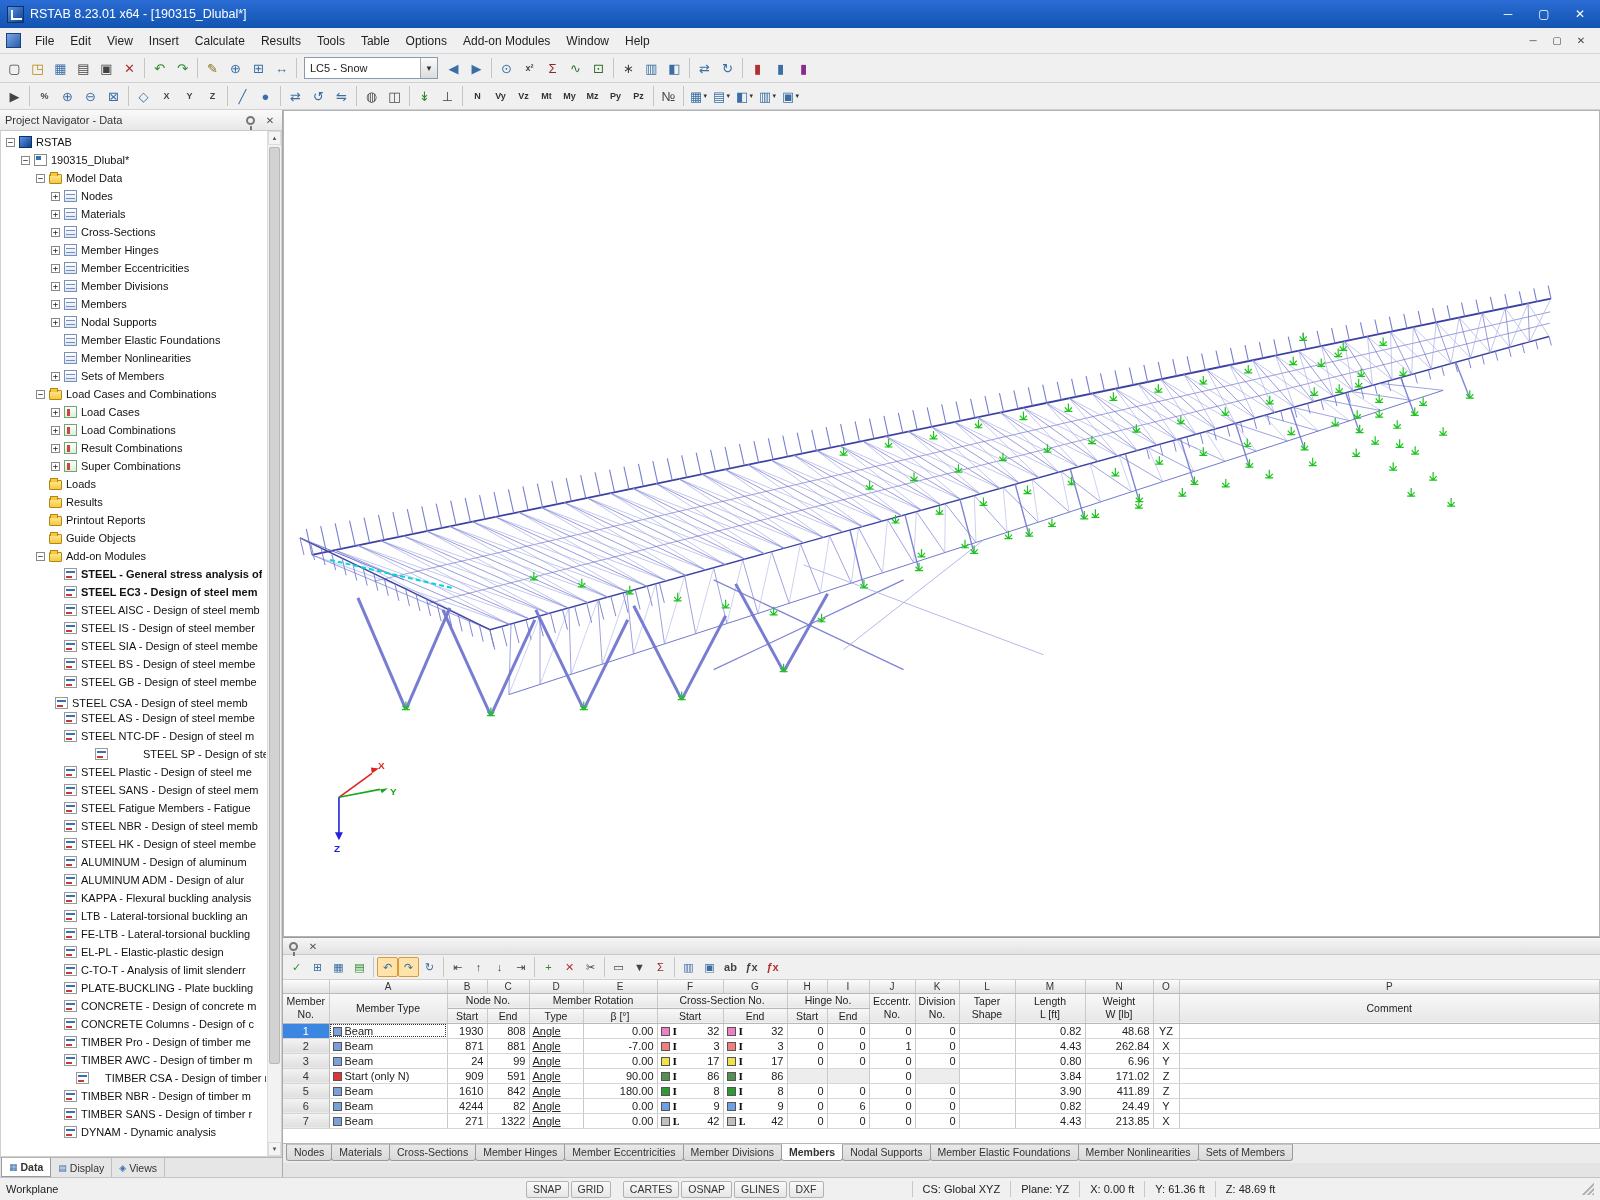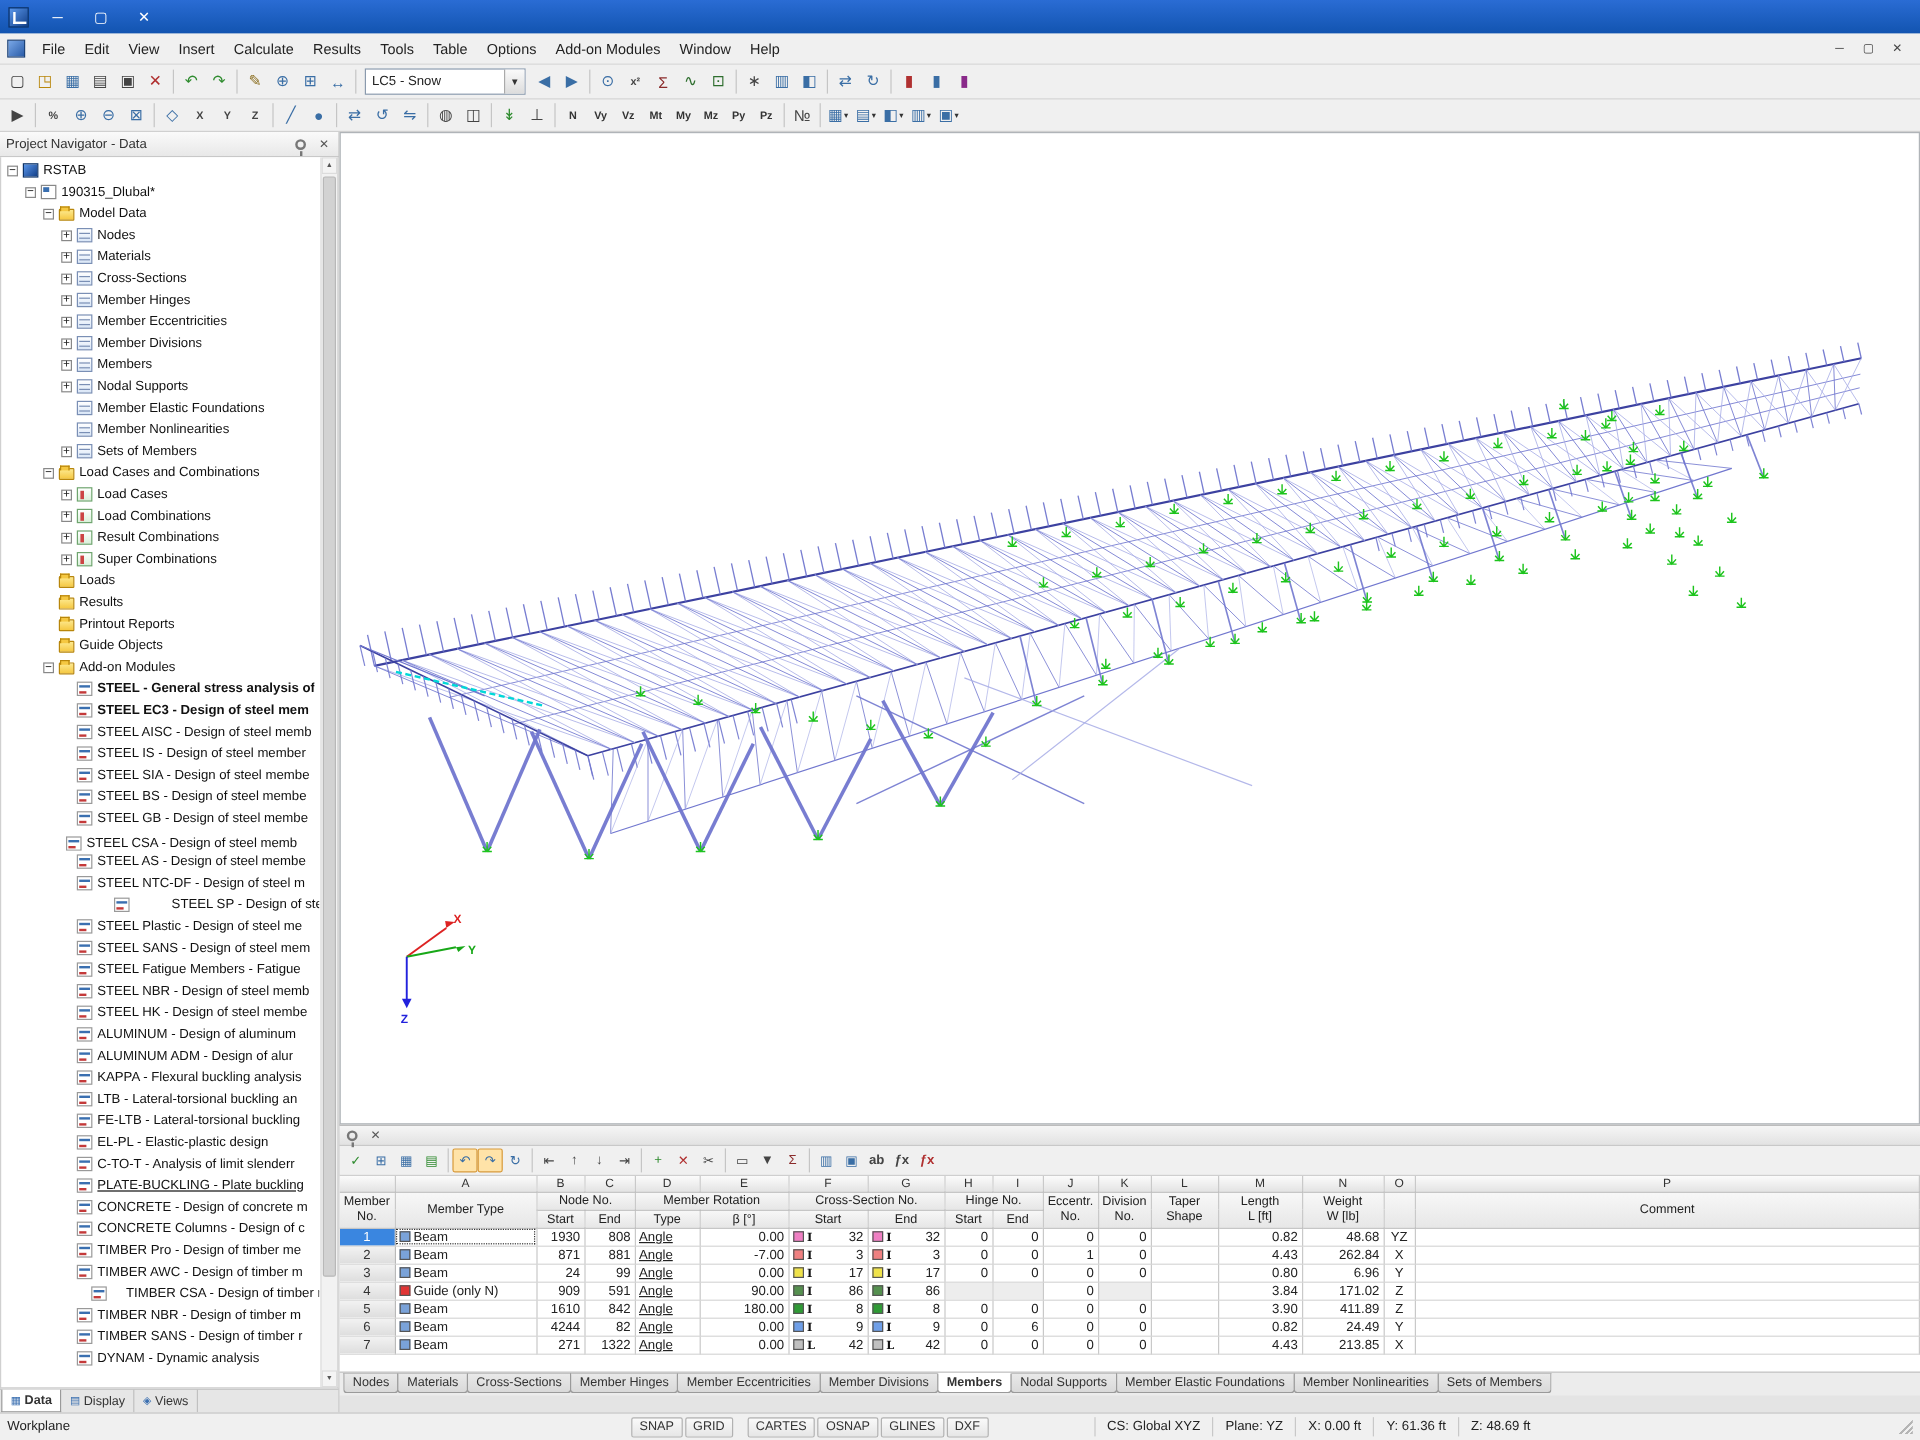--- a/index.html
+++ b/index.html
@@ -113,20 +113,21 @@
 .sb-fields{display:flex;margin-left:88px}
 .sb-field{padding:2px 10px;border-left:1px solid #c8c8c8;white-space:nowrap}
 .grip{margin-left:auto;width:12px;height:12px;background:
  linear-gradient(135deg,transparent 50%,#b5b5b5 50%,#b5b5b5 60%,transparent 60%,transparent 70%,#b5b5b5 70%,#b5b5b5 80%,transparent 80%,transparent 90%,#b5b5b5 90%)}
 </style>
 </head>
 <body>
 
 <div class="titlebar">
   <div class="app-ico"></div>
+  <div class="title">RSTAB 8.23.01 x64 - [190315_Dlubal*]</div>
   <div class="win-btn">─</div>
   <div class="win-btn">▢</div>
   <div class="win-btn">✕</div>
 </div>
 
 <div class="menubar">
   <div class="doc-ico"></div>
   <div id="menu-items" style="display:flex">
       <div class="menu-item">File</div>
       <div class="menu-item">Edit</div>
@@ -469,21 +470,21 @@
           <div class="titem" style="padding-left: 49px;">
             <span class="expsp"></span>
             <span class="tico mod"></span>
             <span class="tlabel">EL-PL - Elastic-plastic design</span>
           </div>
           <div class="titem" style="padding-left: 49px;">
             <span class="expsp"></span>
             <span class="tico mod"></span>
             <span class="tlabel">C-TO-T - Analysis of limit slenderr</span>
           </div>
-          <div class="titem" style="padding-left: 49px; text-decoration: underline;">
+          <div class="titem" style="padding-left: 49px;">
             <span class="expsp"></span>
             <span class="tico mod"></span>
             <span class="tlabel">PLATE-BUCKLING - Plate buckling</span>
           </div>
           <div class="titem" style="padding-left: 49px;">
             <span class="expsp"></span>
             <span class="tico mod"></span>
             <span class="tlabel">CONCRETE - Design of concrete m</span>
           </div>
           <div class="titem" style="padding-left: 49px;">
@@ -1262,21 +1263,21 @@
                 <td class="num">0</td>
                 <td class="num ">0</td>
                 <td></td>
                 <td class="num">0.80</td>
                 <td class="num">6.96</td>
                 <td class="mid">Y</td>
                 <td></td>
               </tr>
               <tr>
                 <td class="rowno">4</td>
-                <td class=""><span class="sw" style="background:#e03535"></span><span>Guide (only N)</span></td>
+                <td class=""><span class="sw" style="background:#e03535"></span><span>Start (only N)</span></td>
                 <td class="num">909</td>
                 <td class="num">591</td>
                 <td><span class="u">Angle</span></td>
                 <td class="num">90.00</td>
                 <td class="">
                   <div class="cswrap">
                     <span><span class="sw" style="background:#55904f"></span><span class="csg">I</span></span>
                     <span>86</span>
                   </div>
                 </td>

